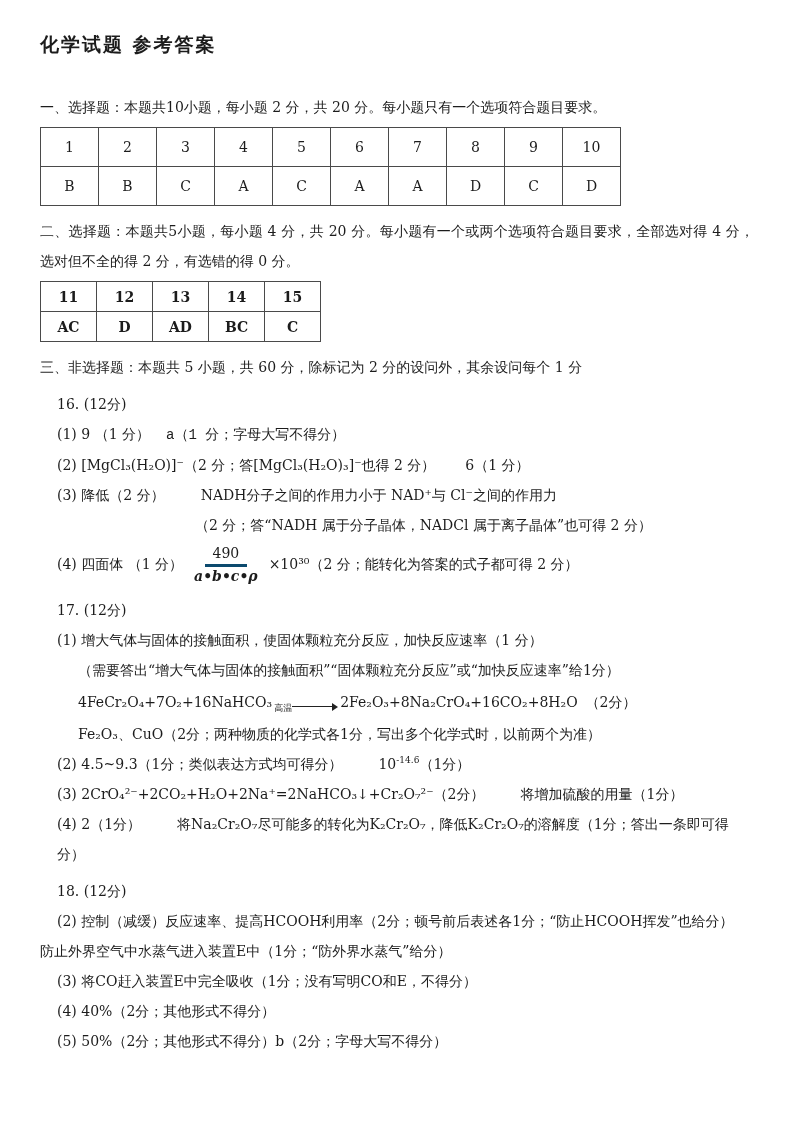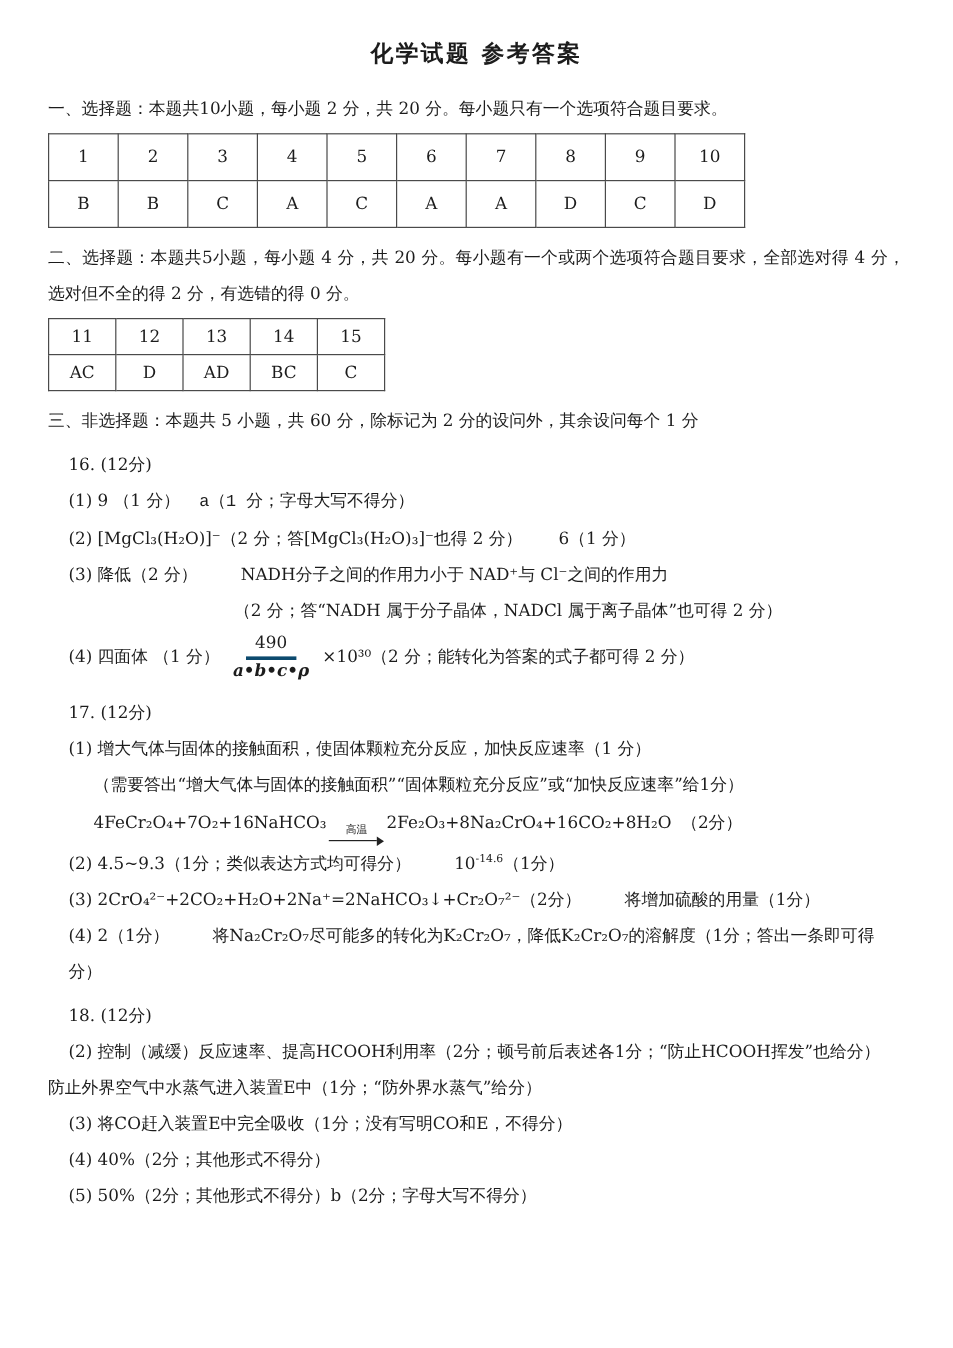--- a/index.html
+++ b/index.html
@@ -3,45 +3,45 @@
 <meta charset="utf-8">
 <style>
   * { margin:0; padding:0; box-sizing:border-box; }
   html, body { background:#ffffff; }
   body {
     width:794px; height:1123px; overflow:hidden;
     font-family:"DejaVu Serif","Liberation Serif",serif;
     color:#1c1c1c; font-size:14px;
   }
   .page { padding:32px 40px 16px 40px; }
-  .title { text-align:center; font-size:19px; font-weight:bold; letter-spacing:2px; margin-bottom:18px; }
+  .title { font-size:19px; font-weight:bold; letter-spacing:2px; margin-bottom:34px; }
   .intro, .line { line-height:30px; text-align:left; }
   .intro.justify { text-align:justify; }
   table.ans { border-collapse:collapse; margin:5px 0 10px 0; }
   table.ans td { border:1px solid #4a4a4a; text-align:center; font-size:14px; padding:0 4px; }
   table.t1 td { width:58px; height:39px; }
-  table.t2 td { width:56px; height:30px; }
+  table.t2 td { width:56px; height:30px;font-weight:bold; }
   .q-block { margin-top:7px; }
   .q-item { padding-left:17px; }
   .cont-deep { padding-left:155px; }
   .cont-mid { padding-left:38px; }
   .g16 { margin-left:16px;font-family:Liberation Mono, monospace; }
   .g20 { }
   .g30 { margin-left:30px; }
   .g36 { margin-left:36px; }
   .g56 { margin-left:56px; }
   .g8  { margin-left:8px; }
   sup { font-size:9px; vertical-align:super; line-height:0; }
   
   .frac { display:inline-flex; flex-direction:column; align-items:center; vertical-align:middle; margin:0 3px; line-height:1.25; }
   .frac-num { border-bottom:3px solid #0c4a6e; padding:0 8px 1px 8px; }
   .frac-den { padding:1px 8px 0 8px; font-weight:bold; font-style:italic; }
   .frac-line-tall { line-height:48px; }
   
-  .rxn-arrow { display:inline-flex; flex-direction:column; align-items:center; vertical-align:-4px; margin:0 2px; }
+  .rxn-arrow { display:inline-flex; align-items:flex-start; vertical-align:-4px; margin:0 2px; }
   .rxn-label { font-size:9px; line-height:10px; }
   .rxn-shaft { position:relative; width:46px; height:8px; }
   .rxn-shaft::before { content:""; position:absolute; left:0; top:3px; width:40px; height:1px; background:#222; }
   .rxn-shaft::after { content:""; position:absolute; right:0; top:0; width:0; height:0;
     border-left:6px solid #222; border-top:4px solid transparent; border-bottom:4px solid transparent; }
   .eq-line { line-height:34px; }
 </style>
 </head>
 <body>
 
@@ -124,20 +124,21 @@
   <div class="q-block">
     <p class="line q-item">17. (12分)</p>
     <p class="line q-item">(1) 增大气体与固体的接触面积，使固体颗粒充分反应，加快反应速率（1 分）</p>
     <p class="line cont-mid">（需要答出“增大气体与固体的接触面积”“固体颗粒充分反应”或“加快反应速率”给1分）</p>
     <p class="line cont-mid eq-line">
       <span>4FeCr₂O₄+7O₂+16NaHCO₃</span><span class="rxn-arrow">
           <span class="rxn-label">高温</span>
           <span class="rxn-shaft"></span>
         </span><span>2Fe₂O₃+8Na₂CrO₄+16CO₂+8H₂O</span><span class="g8">（2分）</span>
     </p>
+    <p class="line cont-mid">Fe₂O₃、CuO（2分；两种物质的化学式各1分，写出多个化学式时，以前两个为准）</p>
     <p class="line q-item">
       <span>(2) 4.5~9.3（1分；类似表达方式均可得分）</span><span class="g36"><span>10</span><sup>-14.6</sup><span>（1分）</span></span>
     </p>
     <p class="line q-item">
       <span>(3) 2CrO₄²⁻+2CO₂+H₂O+2Na⁺=2NaHCO₃↓+Cr₂O₇²⁻（2分）</span><span class="g36">将增加硫酸的用量（1分）</span>
     </p>
     <p class="line q-item">
       <span>(4) 2（1分）</span><span class="g36">将Na₂Cr₂O₇尽可能多的转化为K₂Cr₂O₇，降低K₂Cr₂O₇的溶解度（1分；答出一条即可得分）</span>
     </p>
   </div>

